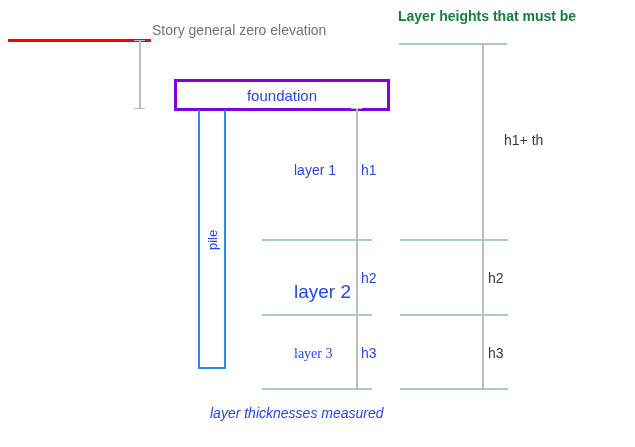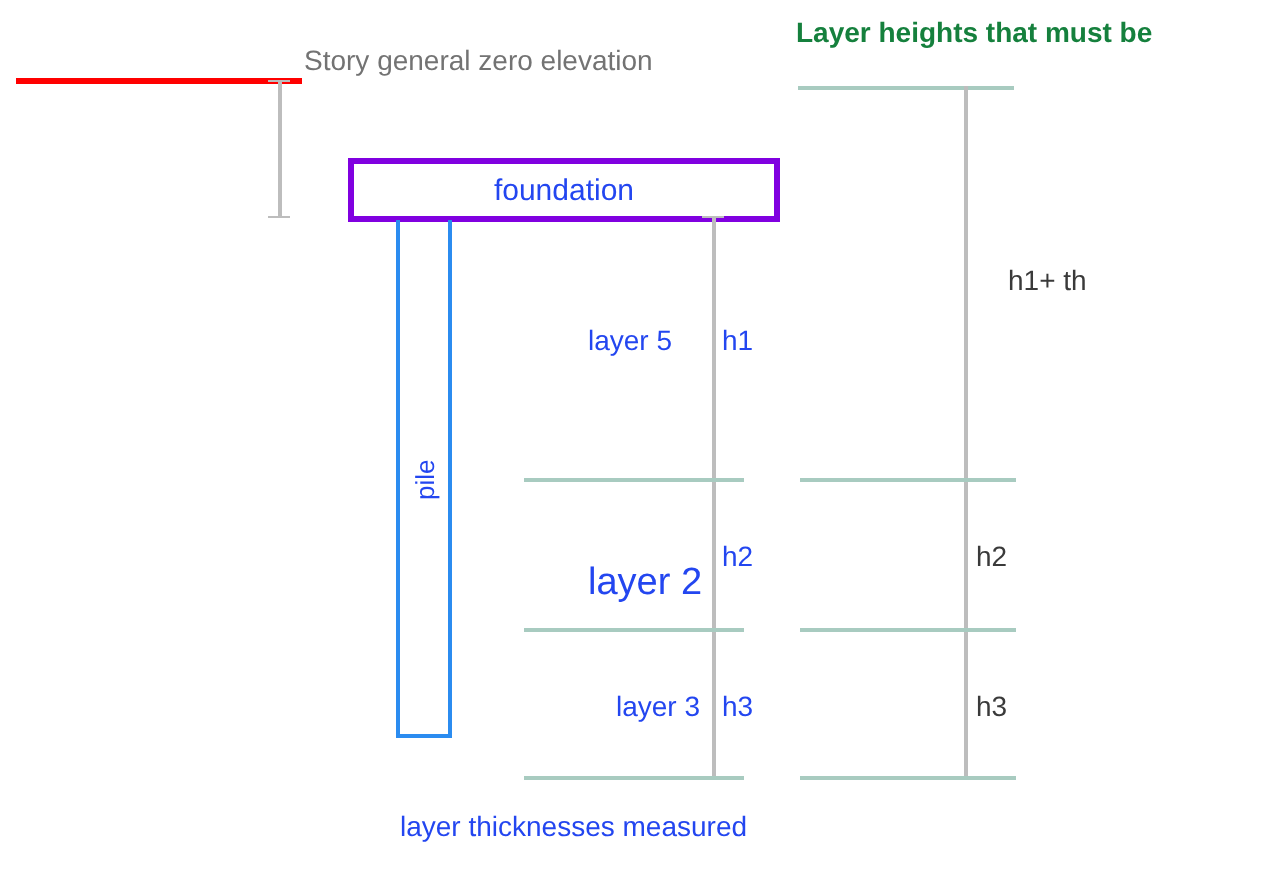--- a/index.html
+++ b/index.html
@@ -114,34 +114,34 @@
   <div class="pile-label" style="left:205px; top:250px;">pile</div>
 
   <div class="vline gray-v" style="left:356px; top:108px; height:281px;"></div>
 
   <div class="hline gray-tick" style="left:351px; top:108px; width:11px;"></div>
 
   <div class="hline green-rule" style="left:262px; top:239px; width:110px;"></div>
   <div class="hline green-rule" style="left:262px; top:314px; width:110px;"></div>
   <div class="hline green-rule" style="left:262px; top:388px; width:110px;"></div>
 
-  <div class="txt t-blue" style="left:294px; top:162px; font-size:14px;">layer 5</div>
+  <div class="txt t-blue" style="left:294px; top:162px; font-size:14px;">layer 1</div>
   <div class="txt t-blue" style="left:361px; top:162px; font-size:14px;">h1</div>
 
   <div class="txt t-blue" style="left:294px; top:280px; font-size:19px;">layer 2</div>
   <div class="txt t-blue" style="left:361px; top:270px; font-size:14px;">h2</div>
 
-  <div class="txt t-blue" style="left:308px; top:345px; font-size:14px;">layer 3</div>
+  <div class="txt t-blue" style="left:294px; top:345px; font-size:14px;font-family:Liberation Serif, serif;">layer 3</div>
   <div class="txt t-blue" style="left:361px; top:345px; font-size:14px;">h3</div>
 
   <div class="vline gray-v" style="left:482px; top:43px; height:346px;"></div>
 
   <div class="hline green-rule" style="left:400px; top:239px; width:108px;"></div>
   <div class="hline green-rule" style="left:400px; top:314px; width:108px;"></div>
   <div class="hline green-rule" style="left:400px; top:388px; width:108px;"></div>
 
   <div class="txt t-dark" style="left:464px; top:132px; font-size:14px;margin-left:40px;">h1+ th</div>
   <div class="txt t-dark" style="left:488px; top:270px; font-size:14px;">h2</div>
   <div class="txt t-dark" style="left:488px; top:345px; font-size:14px;">h3</div>
 
-  <div class="txt t-blue" style="left:200px; top:405px; font-size:14px;">layer thicknesses measured</div>
+  <div class="txt t-blue" style="left:210px; top:405px; font-size:14px;font-style:italic;">layer thicknesses measured</div>
 
 </div>
 
 </body></html>

